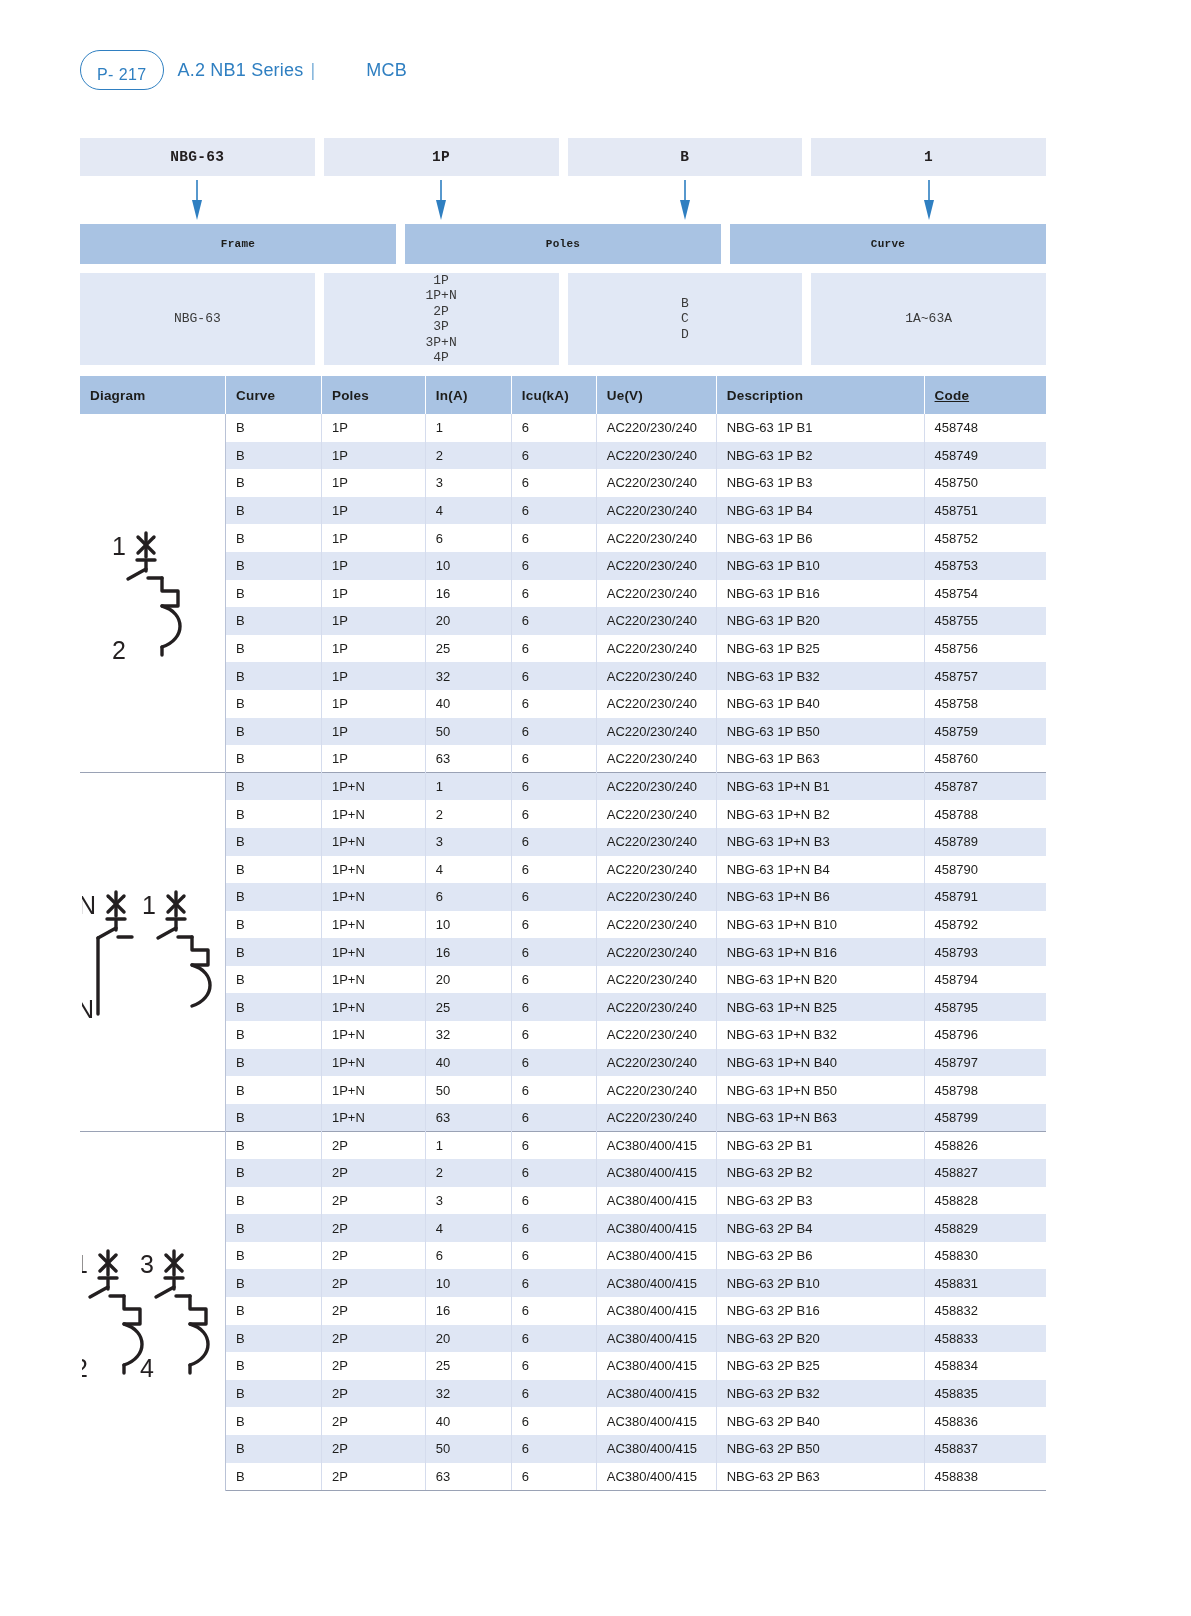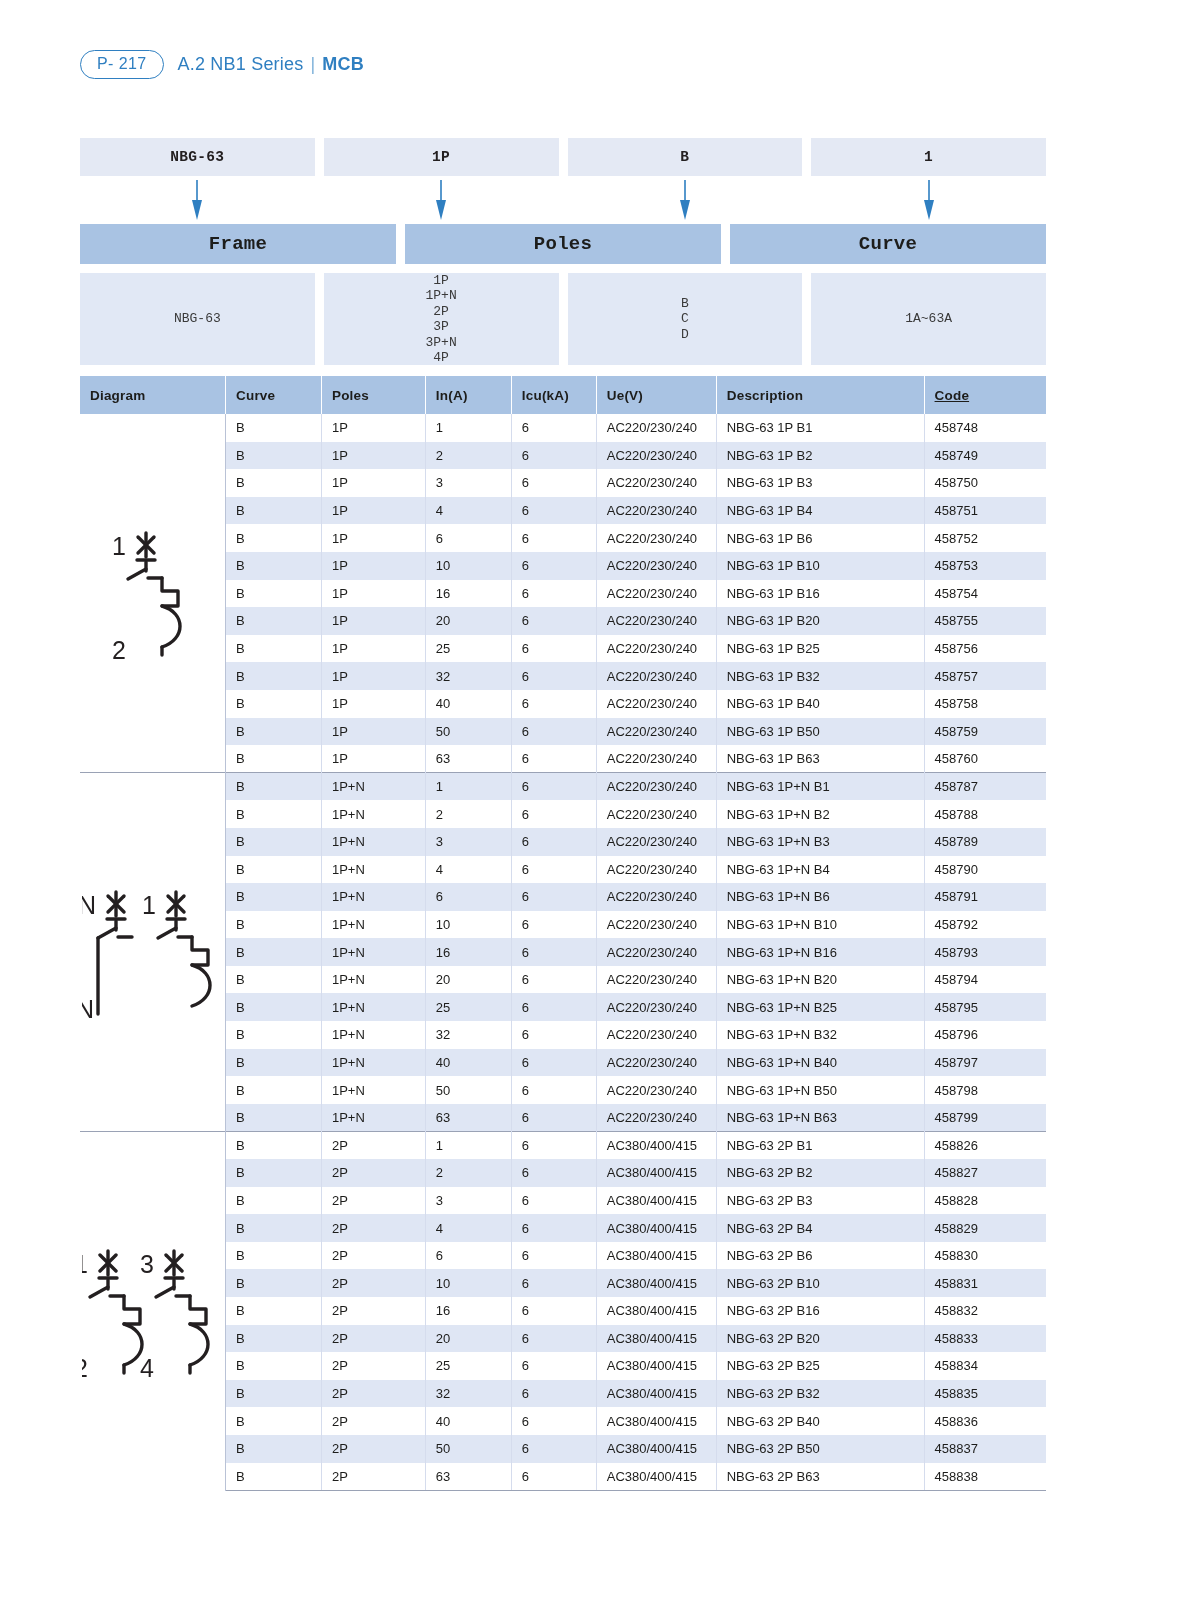--- a/index.html
+++ b/index.html
@@ -11,40 +11,40 @@
     color:#231f20;
     -webkit-font-smoothing:antialiased;
   }
   .page{position:relative;width:1191px;height:1616px;overflow:hidden;}
 
   
   .hdr{position:absolute;left:80px;top:50px;display:flex;align-items:center;gap:14px;}
   .pagepill{
     border:1.6px solid #2f7fc1;border-radius:20px;
     color:#2f7fc1;font-size:16px;letter-spacing:.4px;
-    padding:5px 16px 6px;line-height:1;
+    padding:16px 16px 6px;line-height:1;
   }
   .crumb{color:#2f7fc1;font-size:18px;letter-spacing:.2px;}
   .crumb .sep{color:#7fb2da;margin:0 7px;font-weight:400;}
-  .crumb .bold{font-weight:bold;}
+  .crumb .bold{font-weight:normal;margin-left:44px;}
 
   
   .struct{position:absolute;left:80px;top:138px;width:966px;font-family:Liberation Mono, monospace;}
   .srow{display:flex;gap:9px;}
   .scell{flex:1;box-sizing:border-box;text-align:center;}
   .box-top{
     background:#e4e9f4;height:38px;line-height:38px;
     font-size:14.5px;font-weight:bold;color:#231f20;letter-spacing:.3px;
   }
   .arrowrow{height:48px;display:flex;gap:9px;}
   .arrowcell{flex:1;display:flex;justify-content:center;align-items:center;}
   .arrow{width:14px;height:40px;display:block;}
   .box-mid{
     background:#a9c3e3;height:40px;line-height:40px;
-    font-size:19px;font-weight:bold;color:#1d1d1b;letter-spacing:.3px;
+    font-size:11px;font-weight:bold;color:#1d1d1b;letter-spacing:.3px;
   }
   .box-bot{
     background:#e1e8f5;height:92px;
     font-size:13px;color:#3a3a3a;
     display:flex;flex-direction:column;align-items:center;justify-content:center;
     line-height:15.5px;
   }
   .box-bot span{display:block;}
 
   

